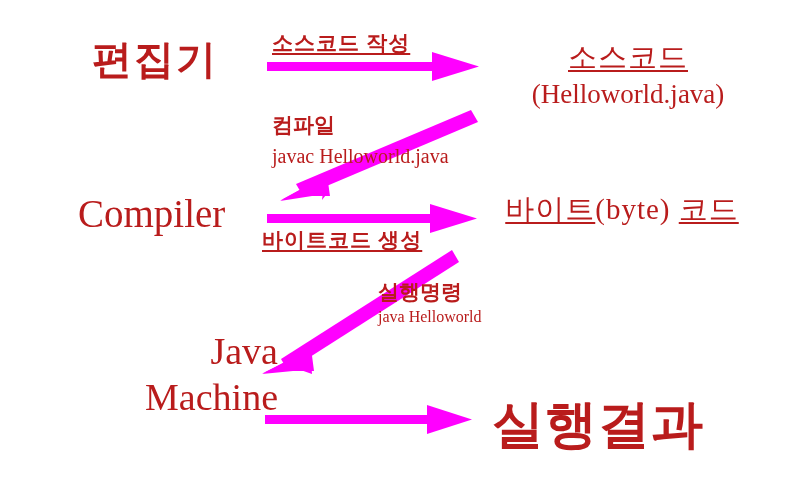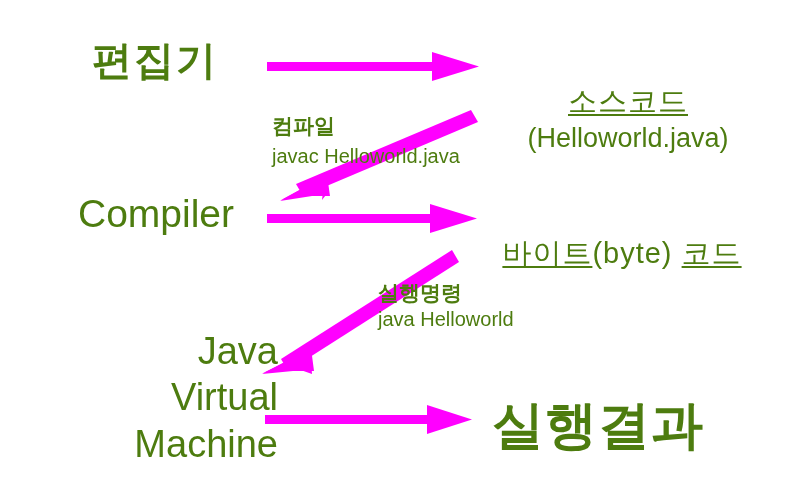--- a/index.html
+++ b/index.html
@@ -6,22 +6,22 @@
     margin: 0;
     padding: 0;
     background: #ffffff;
   }
   #stage {
     position: relative;
     width: 786px;
     height: 502px;
     background: #ffffff;
     overflow: hidden;
-    font-family: Liberation Sans, sans-serif;
-    color: #4d7c0f;
+    font-family: Liberation Serif, serif;
+    color: #b91c1c;
   }
   .node {
     position: absolute;
     white-space: nowrap;
     line-height: 1.12;
   }
   
   .node-editor {
     left: 92px;
     top: 38px;
@@ -45,21 +45,20 @@
     width: 160px;
     line-height: 1.22;
   }
   .node-jvm .jvm-line { display: block; text-align: right; }
 
   
   .artifact {
     position: absolute;
     text-align: center;
     white-space: nowrap;
-    margin-top: 44px;
   }
   .artifact .art-head {
     display: block;
     font-size: 29px;
     font-weight: 400;
     letter-spacing: 1px;
   }
   .artifact .art-sub {
     display: block;
     font-size: 27px;
@@ -114,21 +113,21 @@
   }
   .cap-run {
     left: 330px;
     top: 280px;
     font-size: 21px;
     font-weight: 700;
     margin-left: 48px;
   }
   .cap-run .cap-mono {
     display: block;
-    font-size: 20px;
+    font-size: 16px;
     font-weight: 400;
     margin-top: 2px;
   }
 
   
   #arrows {
     position: absolute;
     left: 0;
     top: 0;
     width: 786px;
@@ -170,40 +169,41 @@
       <polygon points="427,405 472,419.5 427,434" fill="#ff00ff"></polygon>
     </g>
   </svg>
 
   <div class="node node-editor">편집기</div>
 
   <div class="node node-compiler">Compiler</div>
 
   <div class="node node-jvm">
     <span class="jvm-line">Java</span>
-    <span class="jvm-line">Virtual</span>
     <span class="jvm-line">Machine</span>
   </div>
 
   <div class="artifact node-source">
     <span class="art-head u">소스코드</span>
     <span class="art-sub">(Helloworld.java)</span>
   </div>
 
   <div class="artifact node-bytecode">
     <span class="art-head"><span class="u">바이트</span><span>(byte)</span> <span class="u">코드</span></span>
   </div>
 
   <div class="node node-result">실행결과</div>
 
+  <div class="caption cap-write"><span class="u">소스코드 작성</span></div>
 
   <div class="caption cap-compile">
     <span>컴파일</span>
     <span class="cap-mono">javac  Helloworld.java</span>
   </div>
 
+  <div class="caption cap-bytecode"><span class="u">바이트코드 생성</span></div>
 
   <div class="caption cap-run">
     <span>실행명령</span>
     <span class="cap-mono">java  Helloworld</span>
   </div>
 
 </div>
 
 </body></html>

